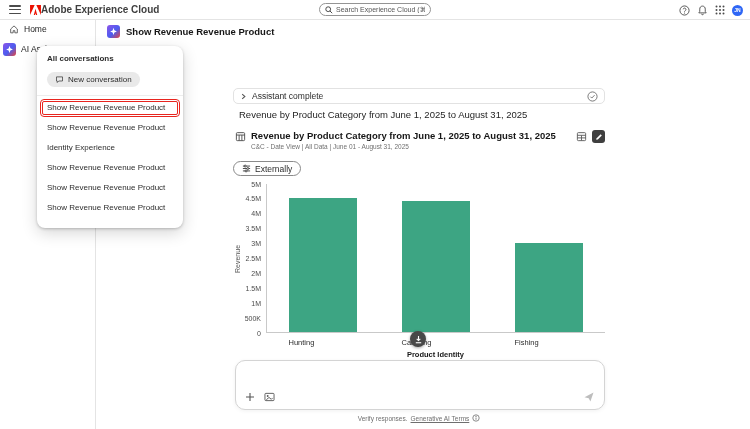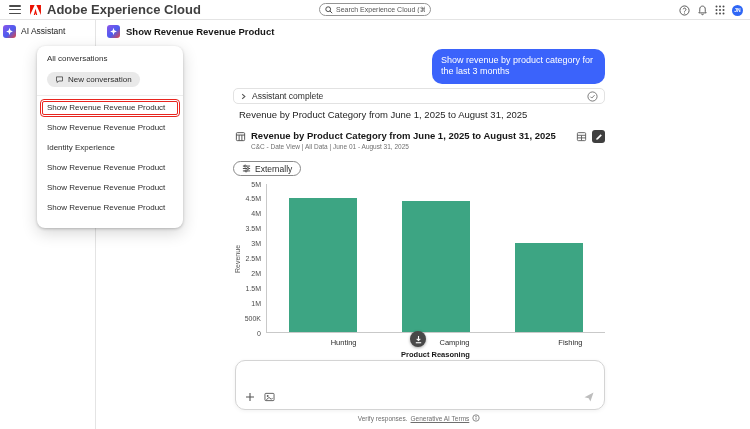--- a/index.html
+++ b/index.html
@@ -14,21 +14,21 @@
 
   
   .header {
     position: absolute; top: 0; left: 0; width: 750px; height: 20px;
     background: #fff; border-bottom: 1px solid #e4e4e4;
     display: flex; align-items: center; z-index: 20;
   }
   .hamburger { width: 12px; height: 9px; margin-left: 9px; display: flex; flex-direction: column; justify-content: space-between; cursor: pointer; }
   .hamburger span { display: block; height: 1.5px; background: #4b4b4b; border-radius: 1px; }
   .logo { margin-left: 9px; }
-  .brand { margin-left: 6px; font-size: 13px; font-weight: bold; color: #3f3f3f; white-space: nowrap; }
+  .brand { margin-left: 0; font-size: 10px; font-weight: bold; color: #3f3f3f; white-space: nowrap; }
   .search {
     position: absolute; left: 50%; transform: translateX(-50%); top: 3px;
     width: 112px; height: 13px; border: 1px solid #949494; border-radius: 7px;
     display: flex; align-items: center; padding: 0 5px; background: #fff;
   }
   .search input { border: none; outline: none; flex: 1; min-width: 0; font-size: 7px; color: #464646; margin-left: 3px; font-family: inherit; background: transparent; }
   .search input::placeholder { color: #555; }
   .header-right { position: absolute; right: 7px; top: 0; height: 20px; display: flex; align-items: center; gap: 7px; }
   .hicon { cursor: pointer; }
   .avatar {
@@ -47,21 +47,21 @@
     display: flex; align-items: center; justify-content: center;
   }
 
   
   .popup {
     position: absolute; left: 37px; top: 46px; width: 146px; z-index: 15;
     background: #fff; border-radius: 8px;
     box-shadow: 0 1px 3px rgba(0,0,0,.22), 0 5px 16px rgba(0,0,0,.16);
     padding: 8px 0 10px;
   }
-  .popup-title { font-size: 8px; font-weight: normal; color: #2c2c2c; padding: 0 10px 7px; }
+  .popup-title { font-size: 8px; font-weight: bold; color: #2c2c2c; padding: 0 10px 7px; }
   .new-conv {
     margin: 0 10px 8px; height: 15px; background: #e9e9e9; border: none;
     border-radius: 8px; display: inline-flex; align-items: center; gap: 4px;
     padding: 0 8px; font-size: 8px; font-family: inherit; color: #2c2c2c; cursor: pointer;
   }
   .popup-divider { border: none; border-top: 1px solid #ededed; margin: 0 0 2px; }
   .conv-item {
     height: 20px; line-height: 20px; padding: 0 10px; font-size: 8px; color: #2c2c2c;
     white-space: nowrap; overflow: hidden; text-overflow: ellipsis; cursor: pointer;
   }
@@ -124,21 +124,21 @@
   }
   .ticks { position: absolute; left: 7px; top: 6px; width: 21px; height: 149px; }
   .ytick { position: absolute; right: 0; font-size: 7px; color: #4b4b4b; line-height: 7px; }
   .plot {
     position: absolute; left: 33px; top: 6px; width: 339px; height: 149px;
     border-left: 1px solid #c9c9c9; border-bottom: 1px solid #c9c9c9;
     display: flex; align-items: flex-end; justify-content: space-around;
   }
   .bar { width: 68px; }
   .xcats { position: absolute; left: 33px; top: 160px; width: 339px; display: flex; justify-content: space-around; }
-  .xcat { width: 68px; text-align: right; font-size: 7.5px; color: #2c2c2c; }
+  .xcat { width: 68px; text-align: left; font-size: 7.5px; color: #2c2c2c; }
   .xlabel { position: absolute; left: 33px; top: 172px; width: 339px; text-align: center; font-size: 7.5px; font-weight: bold; color: #161616; }
 
   .download-fab {
     position: absolute; left: 314px; top: 311px; width: 16px; height: 16px;
     border-radius: 50%; background: #484848; border: none; z-index: 6;
     display: flex; align-items: center; justify-content: center;
     box-shadow: 0 1px 3px rgba(0,0,0,.35); cursor: pointer;
   }
 
   
@@ -213,20 +213,28 @@
         <circle cx="1.5" cy="8.5" r="1" fill="#4b4b4b"></circle>
           <circle cx="5" cy="8.5" r="1" fill="#4b4b4b"></circle>
           <circle cx="8.5" cy="8.5" r="1" fill="#4b4b4b"></circle>
       </svg>
     </span>
     <span class="avatar">JN</span>
   </div>
 </div>
 
 <div class="sidebar">
+  <div class="side-item">
+    <span>
+      <svg width="10" height="10" viewBox="0 0 12 12">
+          <path d="M2 6 6 2.3 10 6v4.6H7V8H5v2.6H2z" fill="none" stroke="#4b4b4b"></path>
+        </svg>
+    </span>
+    <span>Home</span>
+  </div>
   <div class="side-item ai">
     <span class="ai-icon">
       <svg width="9" height="9" viewBox="0 0 12 12">
           <path d="M6 1l1.2 3.3L10.5 6 7.2 7.2 6 10.5 4.8 7.2 1.5 6l3.3-1.2z" fill="#fff"></path>
         </svg>
     </span>
     <span>AI Assistant</span>
   </div>
 </div>
 
@@ -253,21 +261,20 @@
 
   <div class="main-top">
     <span class="ai-icon">
       <svg width="9" height="9" viewBox="0 0 12 12">
           <path d="M6 1l1.2 3.3L10.5 6 7.2 7.2 6 10.5 4.8 7.2 1.5 6l3.3-1.2z" fill="#fff"></path>
         </svg>
     </span>
     <span class="main-title">Show Revenue Revenue Product</span>
   </div>
 
-  <div class="bubble">Show revenue by product category for the last 3 months</div>
 
   <div class="reasoning">
     <span>
       <svg width="7" height="7" viewBox="0 0 8 8">
           <path d="M2.5 1.2 5.6 4 2.5 6.8" fill="none" stroke="#555" stroke-width="1.2"></path>
         </svg>
     </span>
     <span>Assistant complete</span>
     <span class="spacer"></span>
     <span>
@@ -342,21 +349,21 @@
     <div class="plot" id="plot">
         <div class="bar" style="height: 134px; background: rgb(61, 165, 131);"></div>
         <div class="bar" style="height: 131px; background: rgb(61, 165, 131);"></div>
         <div class="bar" style="height: 89px; background: rgb(61, 165, 131);"></div>
       </div>
     <div class="xcats" id="xcats">
         <div class="xcat">Hunting</div>
         <div class="xcat">Camping</div>
         <div class="xcat">Fishing</div>
       </div>
-    <div class="xlabel">Product Reasoning</div>
+    <div class="xlabel">Product Identity</div>
   </div>
 
   <button class="download-fab">
     <svg width="9" height="9" viewBox="0 0 10 10">
         <path d="M5 1v5M3 4.2 5 6.2l2-2" fill="none" stroke="#fff" stroke-width="1.2"></path>
         <line x1="2" y1="8.6" x2="8" y2="8.6" stroke="#fff" stroke-width="1.2"></line>
       </svg>
   </button>
 
   <div class="chat-box">

